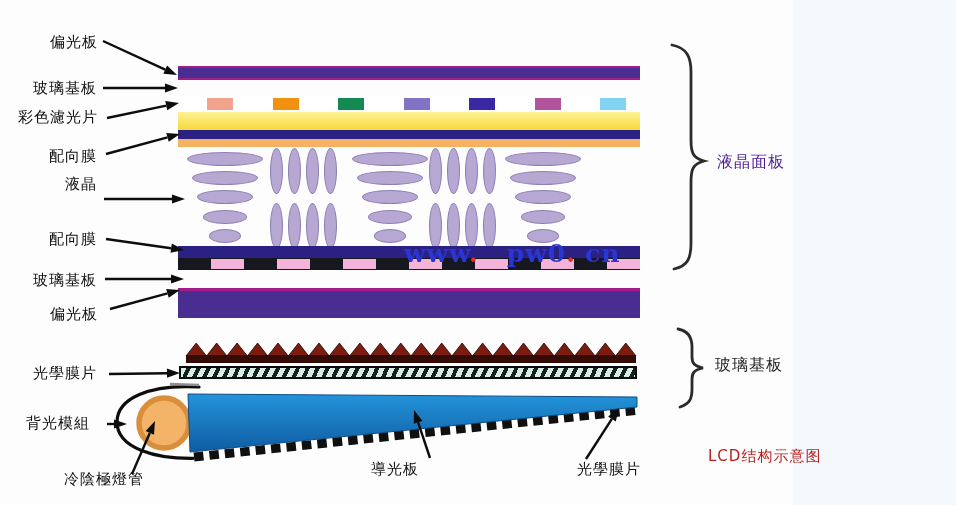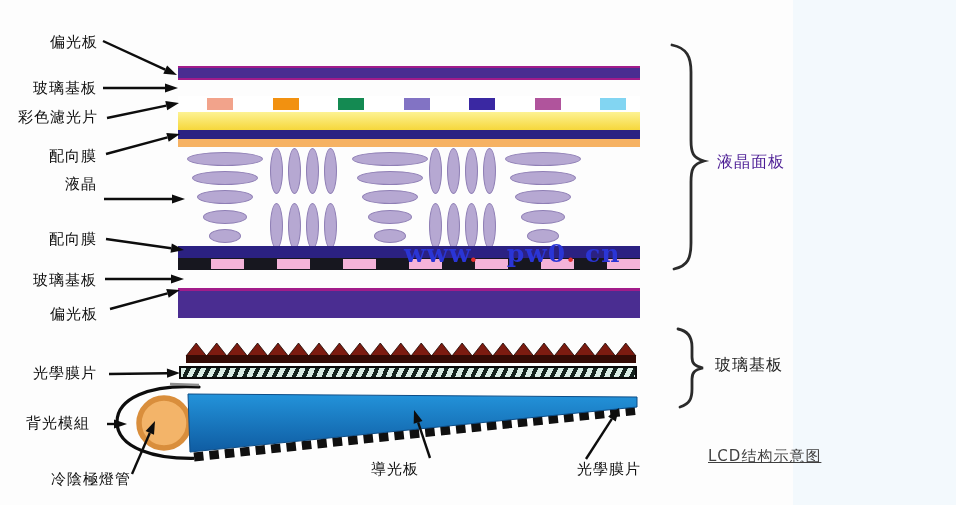--- a/index.html
+++ b/index.html
@@ -34,21 +34,21 @@
   #lbl-polarizer-top{left:50px;top:33px}
   #lbl-glass-top{left:33px;top:79px}
   #lbl-color-filter{left:18px;top:108px}
   #lbl-alignment-top{left:49px;top:147px}
   #lbl-lc{left:65px;top:175px}
   #lbl-alignment-bottom{left:49px;top:230px}
   #lbl-glass-bottom{left:33px;top:271px}
   #lbl-polarizer-bottom{left:50px;top:305px}
   #lbl-optical-top{left:33px;top:364px}
   #lbl-reflector{left:26px;top:414px}
-  #lbl-ccfl{left:51px;top:470px}
+  #lbl-ccfl{left:64px;top:470px}
   #lbl-lgp{left:371px;top:460px}
   #lbl-optical-bottom{left:577px;top:460px}
   #lbl-panel{left:717px;top:152px;font-size:16px;color:#4c1d95;}
   #lbl-backlight{left:715px;top:355px;font-size:16px;color:#222;}
   #title{position:absolute;left:708px;top:447px;font-size:15px;letter-spacing:1px;white-space:nowrap;font-weight:500;}
   #watermark{position:absolute;left:404px;top:239px;font-size:25px;font-weight:bold;
     font-family:"DejaVu Serif",serif;letter-spacing:1px;white-space:nowrap;}
   #watermark .wm-d{margin-right:9px;}
 </style>
 </head>
@@ -181,19 +181,19 @@
   <div class="lbl" id="lbl-glass-bottom">玻璃基板</div>
   <div class="lbl" id="lbl-polarizer-bottom">偏光板</div>
   <div class="lbl" id="lbl-optical-top">光學膜片</div>
   <div class="lbl" id="lbl-reflector">背光模組</div>
   <div class="lbl" id="lbl-ccfl">冷陰極燈管</div>
   <div class="lbl" id="lbl-lgp">導光板</div>
   <div class="lbl" id="lbl-optical-bottom">光學膜片</div>
   <div class="lbl" id="lbl-panel">液晶面板</div>
   <div class="lbl" id="lbl-backlight">玻璃基板</div>
 
-  <div id="title" style="color: #404040; text-decoration: underline;">LCD结构示意图</div>
+  <div id="title" style="color: #b91c1c;">LCD结构示意图</div>
 
   <div id="watermark">
     <span class="wm-t" style="color: rgb(42, 53, 214);">www</span><span class="wm-d" style="color: rgb(224, 47, 47);">.</span><span class="wm-t" style="color: rgb(42, 53, 214); margin-left: 19px;">pw0</span><span class="wm-d" style="color: rgb(224, 47, 47);">.</span><span class="wm-t" style="color: rgb(42, 53, 214);">cn</span>
   </div>
 
 </div>
 
 </body></html>

